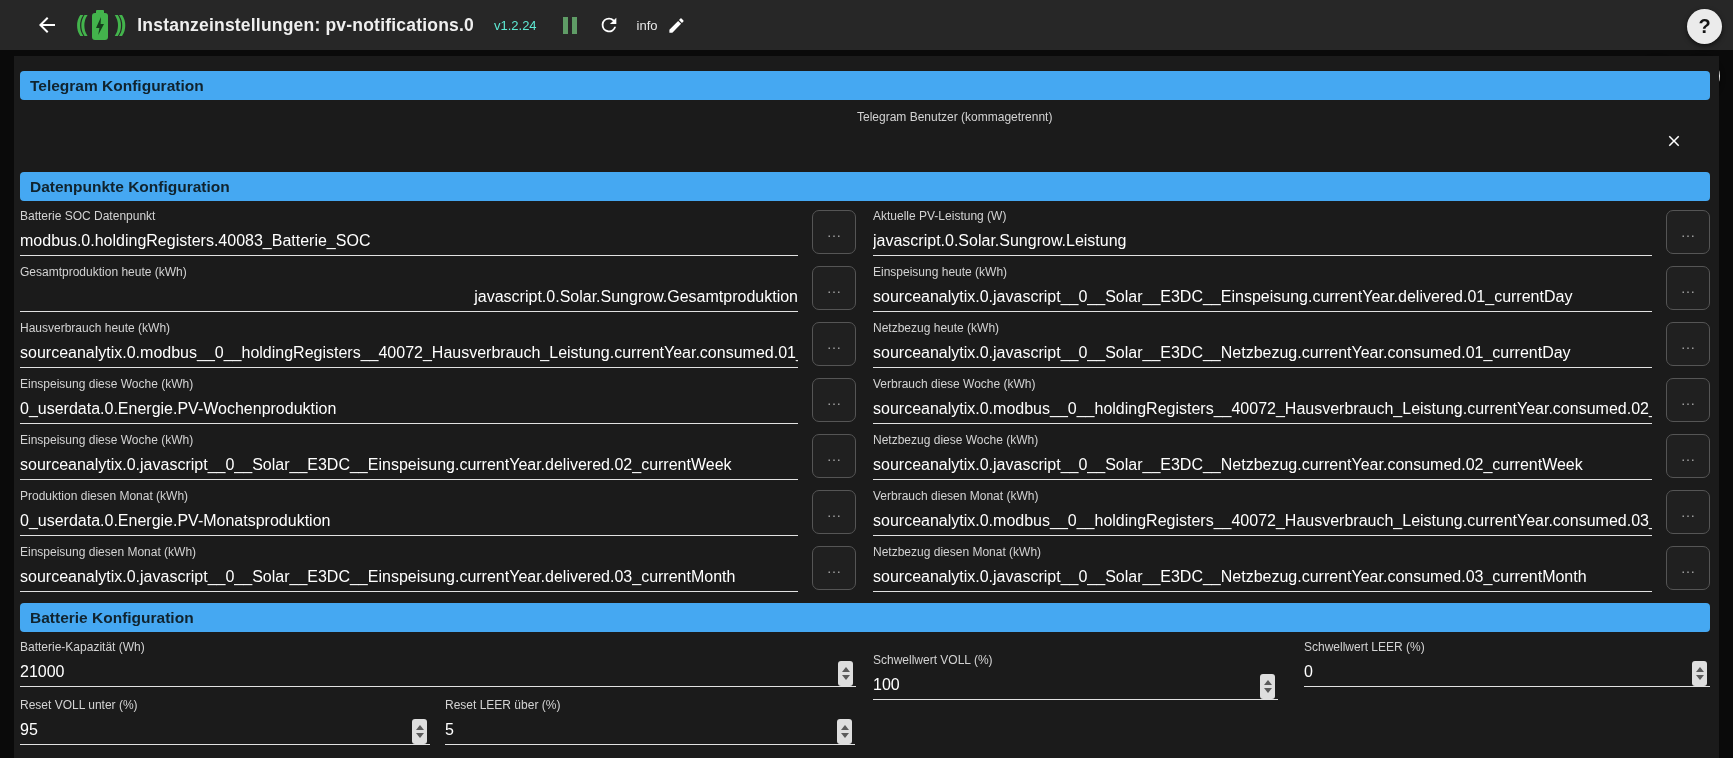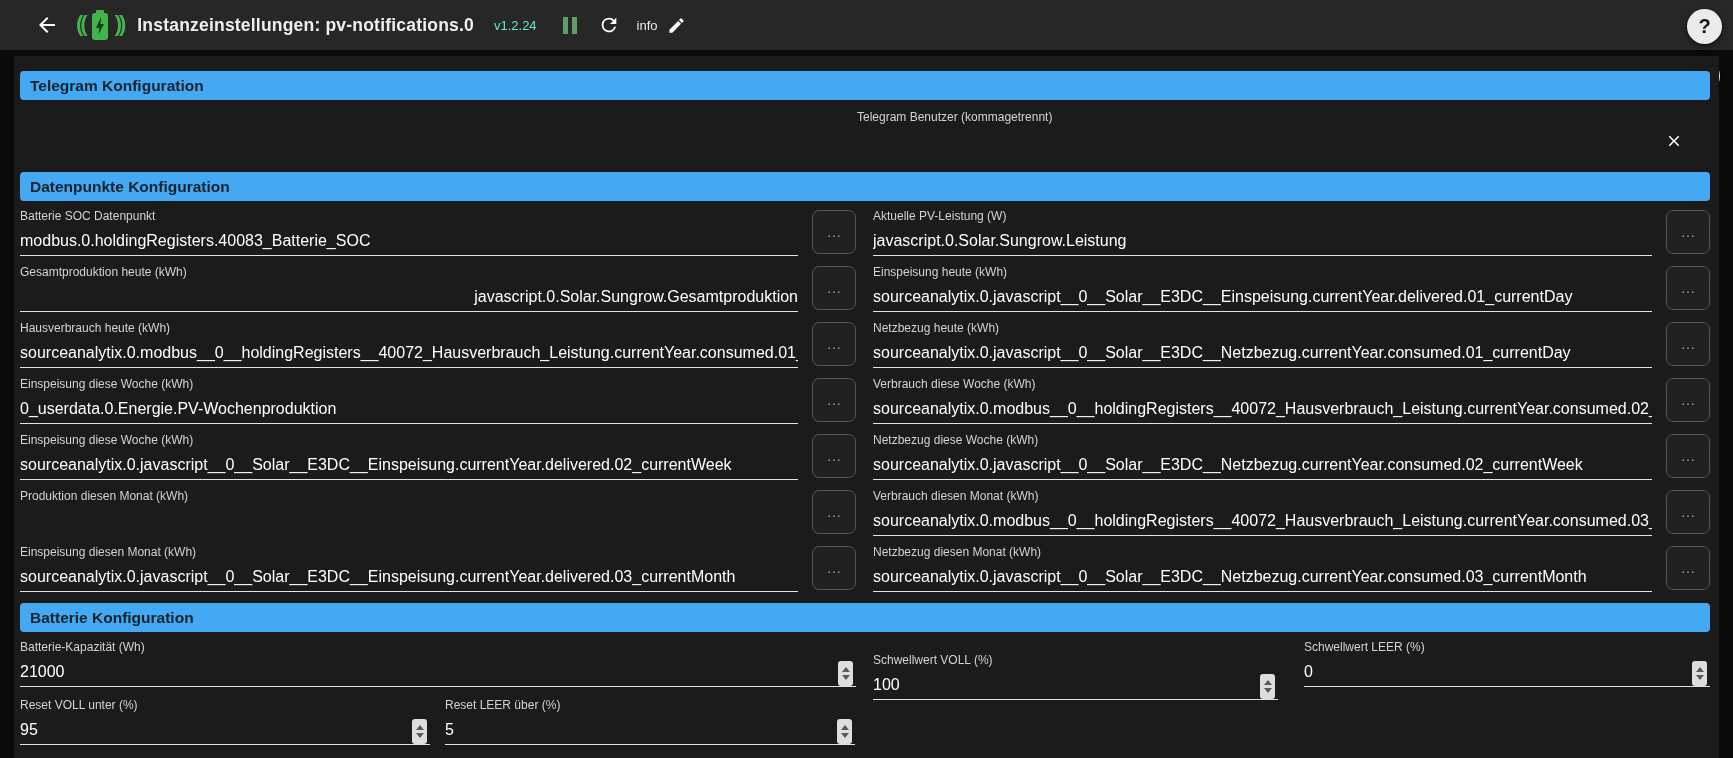--- a/index.html
+++ b/index.html
@@ -185,20 +185,21 @@
         <div class="val" style="width: 778px;">sourceanalytix.0.javascript__0__Solar__E3DC__Einspeisung.currentYear.delivered.02_currentWeek</div>
         <button class="dots-btn">…</button>
       </div>
       <div class="field" style="left: 873px; top: 430px; width: 837px;">
         <div class="lbl">Netzbezug diese Woche (kWh)</div>
         <div class="val" style="width: 779px;">sourceanalytix.0.javascript__0__Solar__E3DC__Netzbezug.currentYear.consumed.02_currentWeek</div>
         <button class="dots-btn">…</button>
       </div>
       <div class="field" style="left: 20px; top: 486px; width: 836px;">
         <div class="lbl">Produktion diesen Monat (kWh)</div>
+        <div class="val" style="width: 778px;">0_userdata.0.Energie.PV-Monatsproduktion</div>
         <button class="dots-btn">…</button>
       </div>
       <div class="field" style="left: 873px; top: 486px; width: 837px;">
         <div class="lbl">Verbrauch diesen Monat (kWh)</div>
         <div class="val" style="width: 779px;">sourceanalytix.0.modbus__0__holdingRegisters__40072_Hausverbrauch_Leistung.currentYear.consumed.03_currentMonth</div>
         <button class="dots-btn">…</button>
       </div>
       <div class="field" style="left: 20px; top: 542px; width: 836px;">
         <div class="lbl">Einspeisung diesen Monat (kWh)</div>
         <div class="val" style="width: 778px;">sourceanalytix.0.javascript__0__Solar__E3DC__Einspeisung.currentYear.delivered.03_currentMonth</div>

